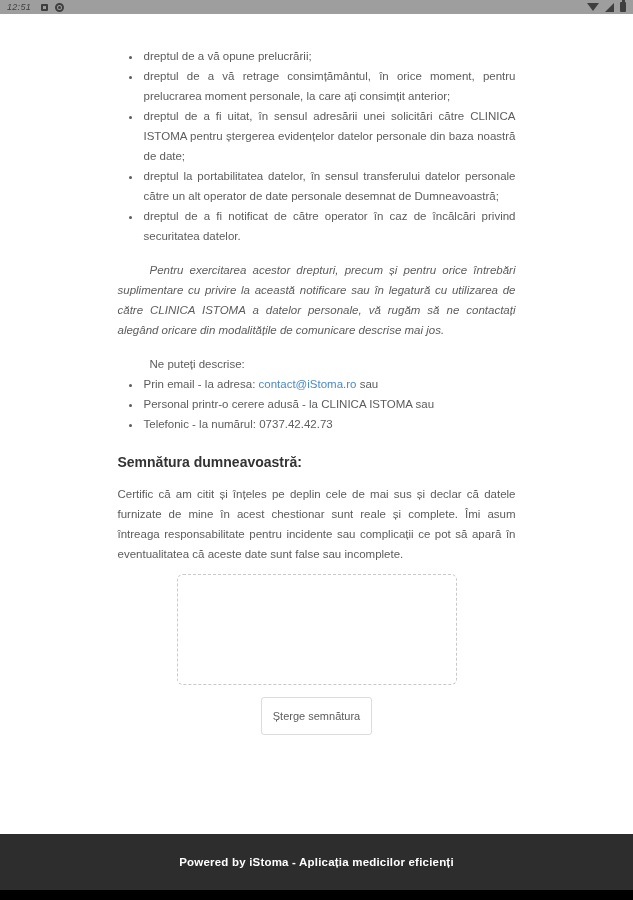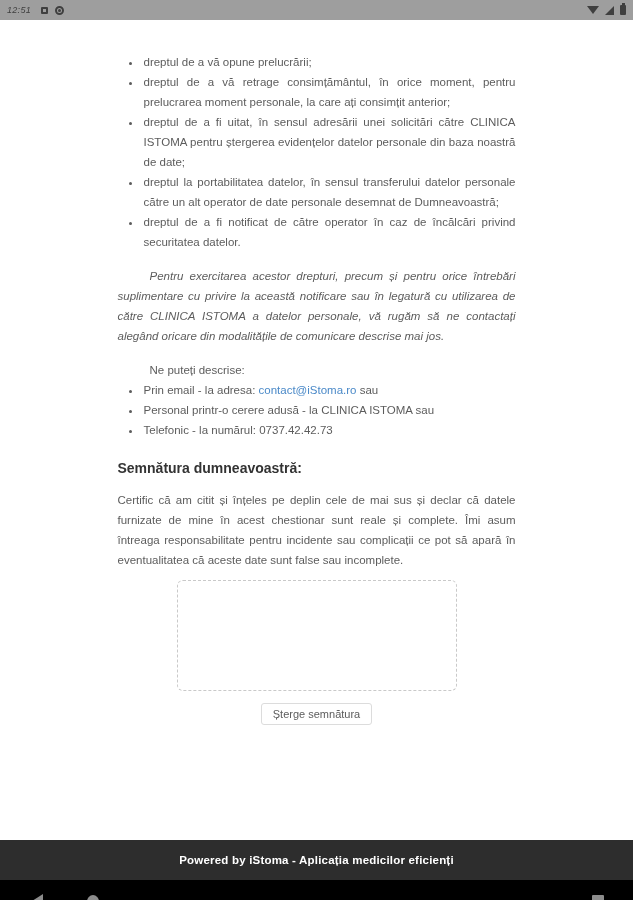--- a/index.html
+++ b/index.html
@@ -4,21 +4,21 @@
 <style>
   * { box-sizing: border-box; }
   html, body { margin: 0; padding: 0; }
   body {
     width: 633px; height: 900px;
     font-family: "Liberation Sans", sans-serif;
     background: #ffffff; overflow: hidden;
   }
   
   .status-bar {
-    height: 20px; background: #9e9e9e;
+    height: 14px; background: #9e9e9e;
     display: flex; align-items: center; padding: 0 7px; font-style: italic;
   }
   .sb-time { font-size: 9px; color: #3f3f3f; letter-spacing: .3px; margin-right: 10px; }
   .sb-sq {
     width: 7px; height: 7px; border: 2px solid #3f3f3f; border-radius: 1px; margin-right: 7px;
   }
   .sb-circ {
     width: 9px; height: 9px; border: 2px solid #3f3f3f; border-radius: 50%;
     position: relative;
   }
@@ -59,25 +59,25 @@
   .certify { margin: 10px 0 0 0; }
   .sig-box {
     width: 280px; height: 111px; margin: 10px auto 0 auto;
     border: 1px dashed #c9c9c9; border-radius: 6px; background: #fff;
   }
   .btn-row { text-align: center; }
   .clear-btn-row { margin-top: 12px; }
   .clear-btn {
     display: inline-block; background: #ffffff; border: 1px solid #dcdcdc;
     border-radius: 3px; color: #5c5c5c; font-size: 11px; line-height: 12px;
-    padding: 4px 11px; cursor: pointer; font-family: "Liberation Sans", sans-serif;
+    padding: 12px 11px; cursor: pointer; font-family: "Liberation Sans", sans-serif;
   }
   
   .app-footer {
-    height: 40px; background: #2d2d2d;
+    height: 56px; background: #2d2d2d;
     display: flex; align-items: center; justify-content: center;
   }
   .app-footer span { color: #ffffff; font-size: 11.5px; font-weight: bold; letter-spacing: .2px; }
   
   .nav-bar { height: 42px; background: #000000; position: relative; }
   .nav-btn { position: absolute; top: 0; width: 30px; height: 42px; display: flex; align-items: center; justify-content: center; cursor: pointer; }
   .nav-back { left: 22px; }
   .nav-home { left: 78px; }
   .nav-recents { right: 20px; }
   .tri-left {

